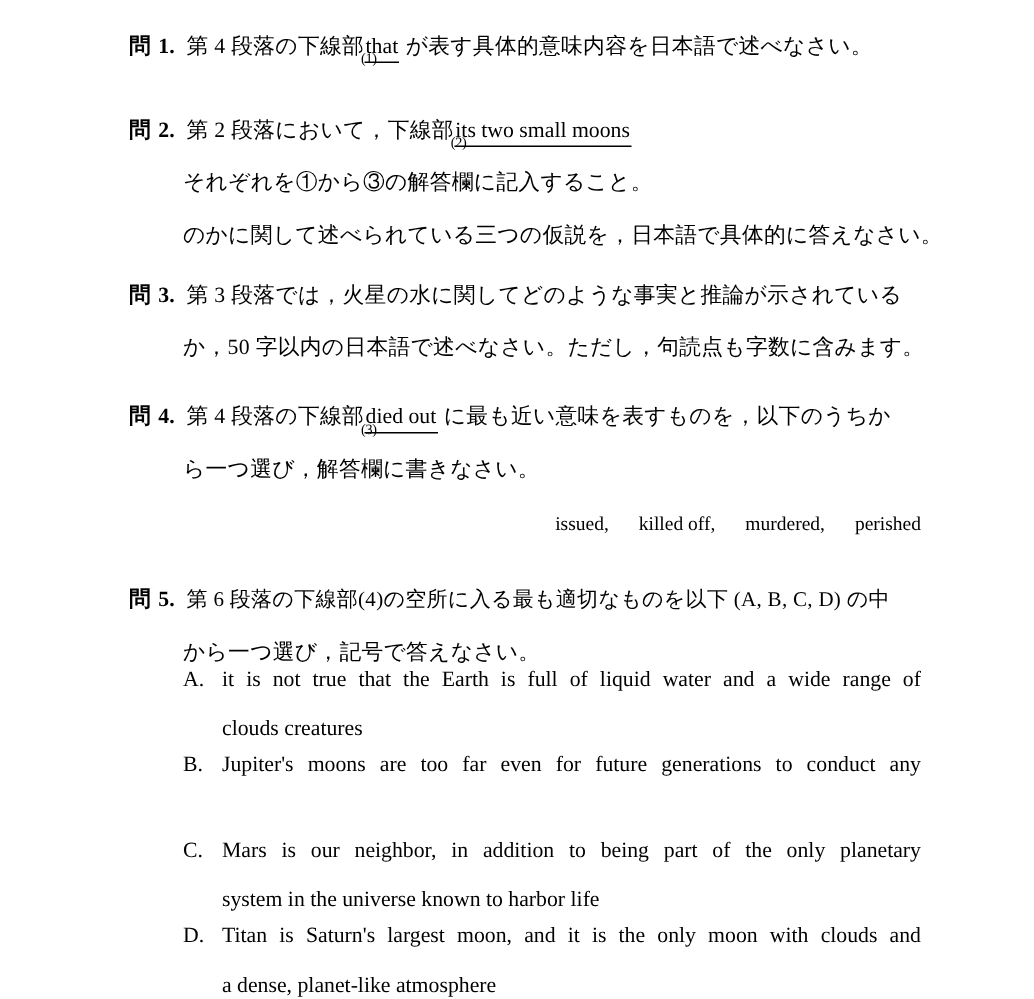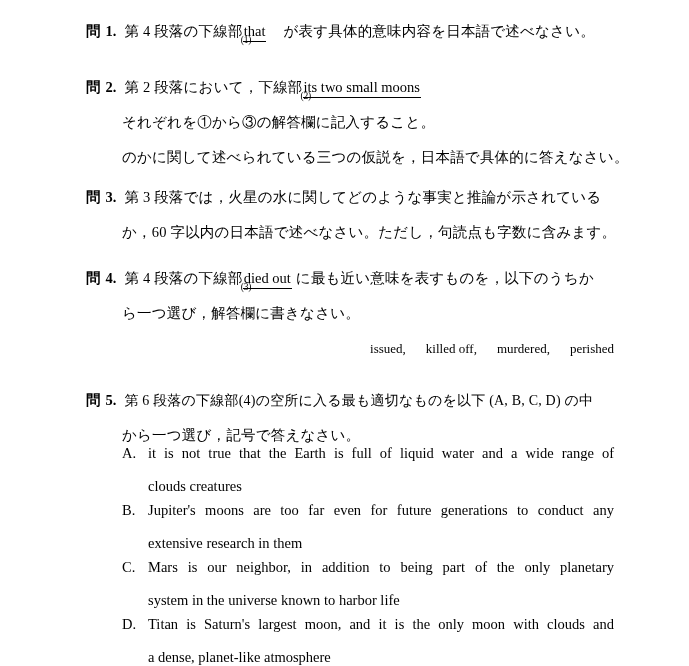--- a/index.html
+++ b/index.html
@@ -142,21 +142,21 @@
   <div class="question" style="top:14px;">
     <div class="q-head">
       <span class="q-marker">問</span>
       <span class="q-num">1.</span>
       <span class="q-dot"></span>
       <span class="jp">第 4 段落の下線部</span>
       <span class="uline">
         <span>that</span>
         <span class="sub-marker">(1)</span>
       </span>
-      <span class="jp" style="margin-left:17px;">が表す具体的意味内容を日本語で述べなさい。</span>
+      <span class="jp" style="margin-left:4px;">が表す具体的意味内容を日本語で述べなさい。</span>
     </div>
   </div>
 
   <div class="question" style="top:70px;">
     <div class="q-head">
       <span class="q-marker">問</span>
       <span class="q-num">2.</span>
       <span class="q-dot"></span>
       <span class="jp">第 2 段落において，下線部</span>
       <span class="uline">
@@ -168,21 +168,21 @@
     <div class="line jp indent">のかに関して述べられている三つの仮説を，日本語で具体的に答えなさい。</div>
   </div>
 
   <div class="question" style="top:180px;">
     <div class="q-head">
       <span class="q-marker">問</span>
       <span class="q-num">3.</span>
       <span class="q-dot"></span>
       <span class="jp">第 3 段落では，火星の水に関してどのような事実と推論が示されている</span>
     </div>
-    <div class="line jp indent">か，60 字以内の日本語で述べなさい。ただし，句読点も字数に含みます。</div>
+    <div class="line jp indent">か，50 字以内の日本語で述べなさい。ただし，句読点も字数に含みます。</div>
   </div>
 
   <div class="question" style="top:261px;">
     <div class="q-head">
       <span class="q-marker">問</span>
       <span class="q-num">4.</span>
       <span class="q-dot"></span>
       <span class="jp">第 4 段落の下線部</span>
       <span class="uline">
         <span>died out</span>
@@ -212,21 +212,20 @@
       <span class="choice-text">it is not true that the Earth is full of liquid water and a wide range of</span>
     </div>
     <div class="choice-line2">clouds creatures</div>
   </div>
 
   <div class="choice" style="top:494px;">
     <div class="choice-line1">
       <span class="choice-letter">B.</span>
       <span class="choice-text">Jupiter's moons are too far even for future generations to conduct any</span>
     </div>
-    <div class="choice-line2">extensive research in them</div>
   </div>
 
   <div class="choice" style="top:551px;">
     <div class="choice-line1">
       <span class="choice-letter">C.</span>
       <span class="choice-text">Mars is our neighbor, in addition to being part of the only planetary</span>
     </div>
     <div class="choice-line2">system in the universe known to harbor life</div>
   </div>
 

